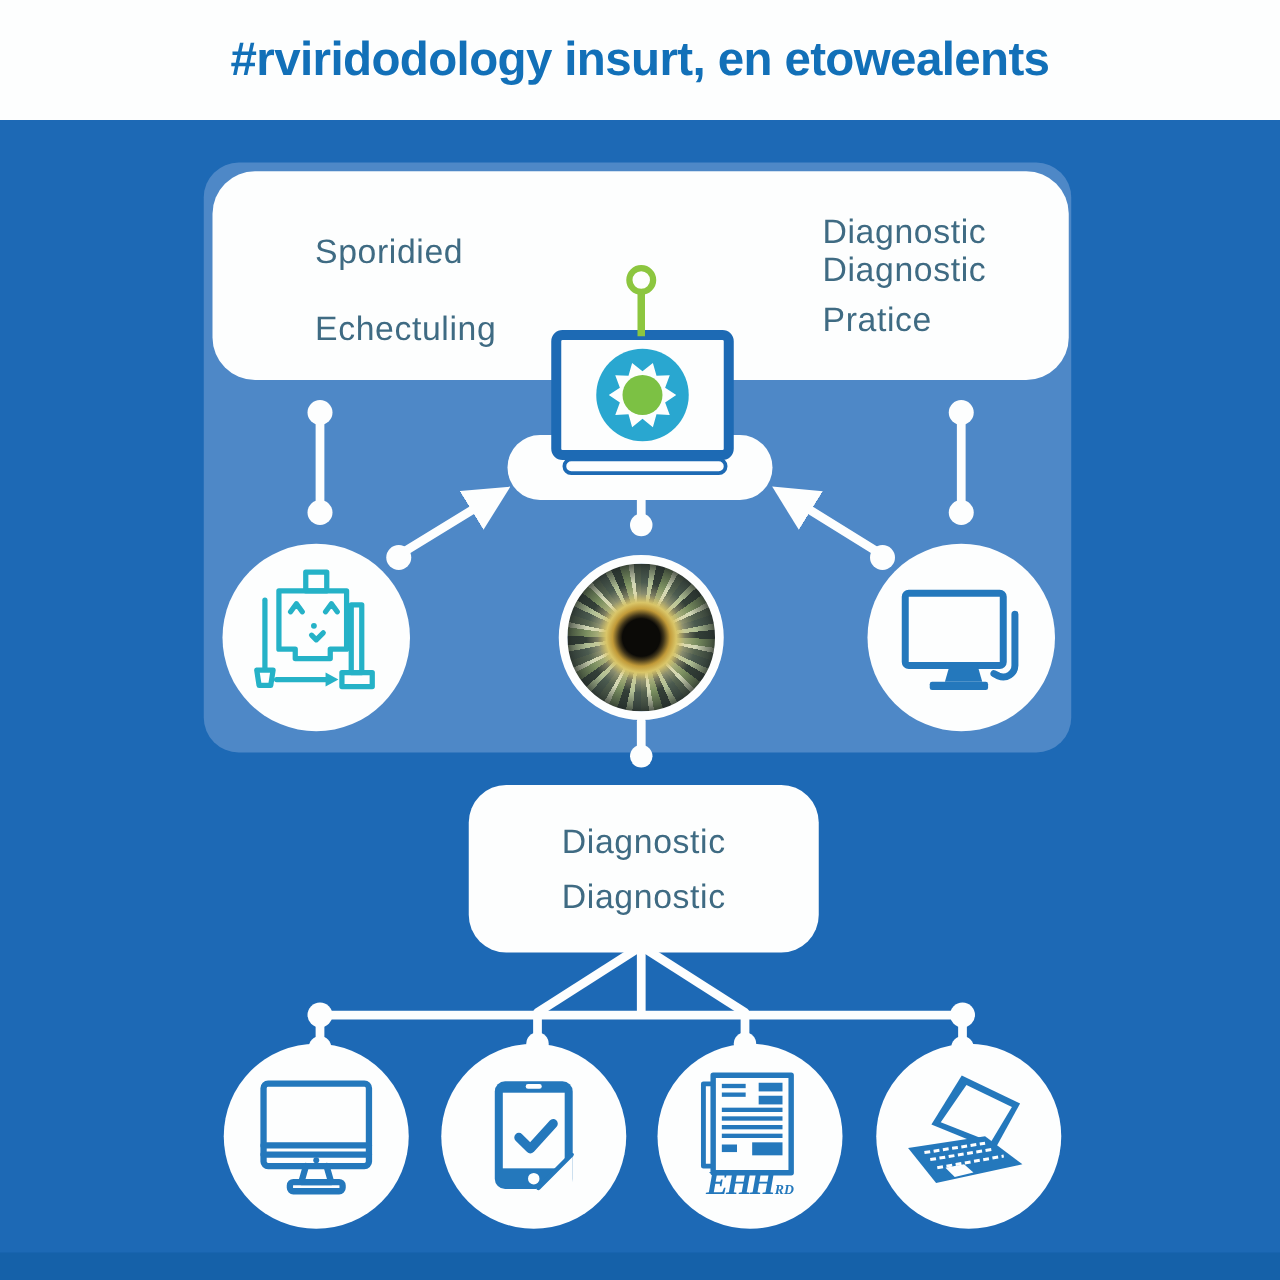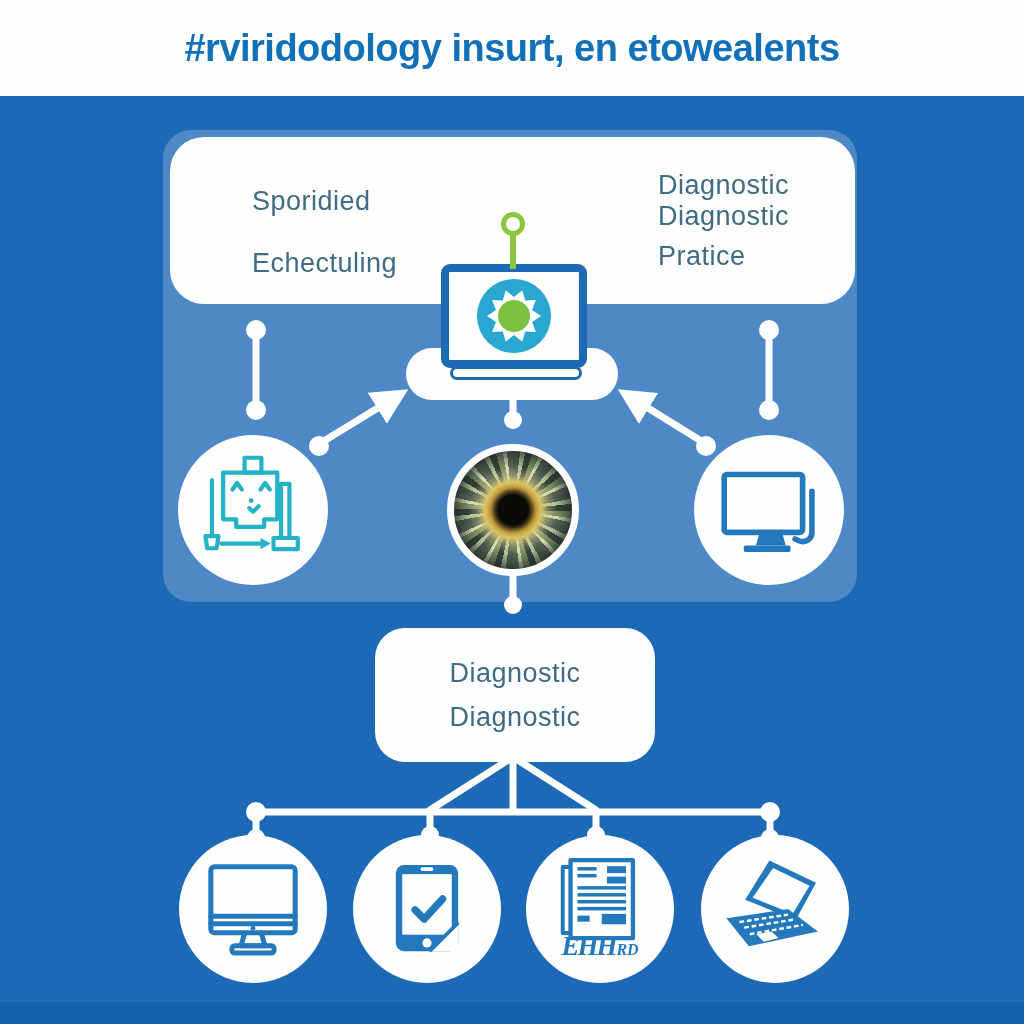--- a/index.html
+++ b/index.html
@@ -67,21 +67,21 @@
     display:flex; flex-direction:column; align-items:center; justify-content:center; gap:13px; }
 
   
   .bottom-circle { width:148px; height:148px; border-radius:50%; background:var(--white);
     display:flex; align-items:center; justify-content:center; top:835px; }
   .bc-1 { left:179px; } .bc-2 { left:353px; } .bc-3 { left:526px; } .bc-4 { left:701px; }
   .bc-3 { position:absolute;font-family:Liberation Serif, serif; }
   .ehr-text { position:absolute; left:0; right:0; top:96px; display:flex; align-items:baseline;
     justify-content:center; color:var(--icon_blue); font-style:italic; font-weight:700; }
   .ehr-main { font-size:27px; letter-spacing:-2px; }
-  .ehr-sub { font-size:16px; margin-left:1px; letter-spacing:0; }
+  .ehr-sub { font-size:11px; margin-left:1px; letter-spacing:0; }
 </style>
 </head>
 <body>
 
 <div class="stage">
 
   <div class="abs panel"></div>
 
   <div class="abs top-box"></div>
   <div class="abs box-text tb-left-1">Sporidied</div>

